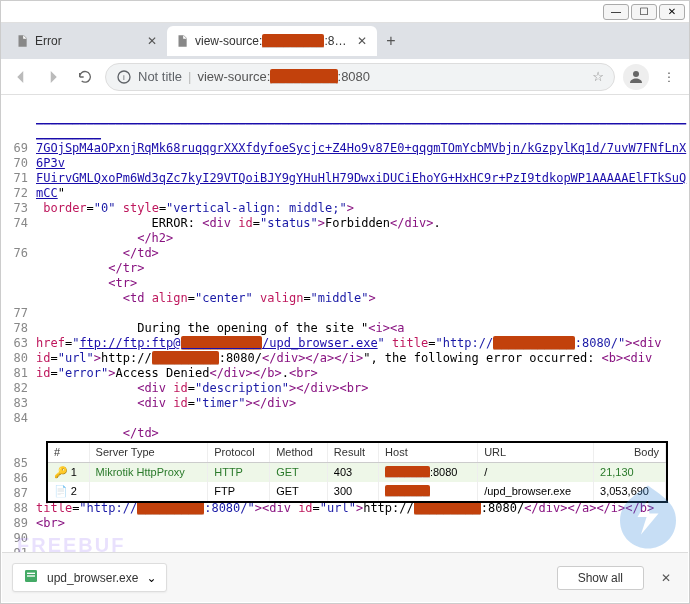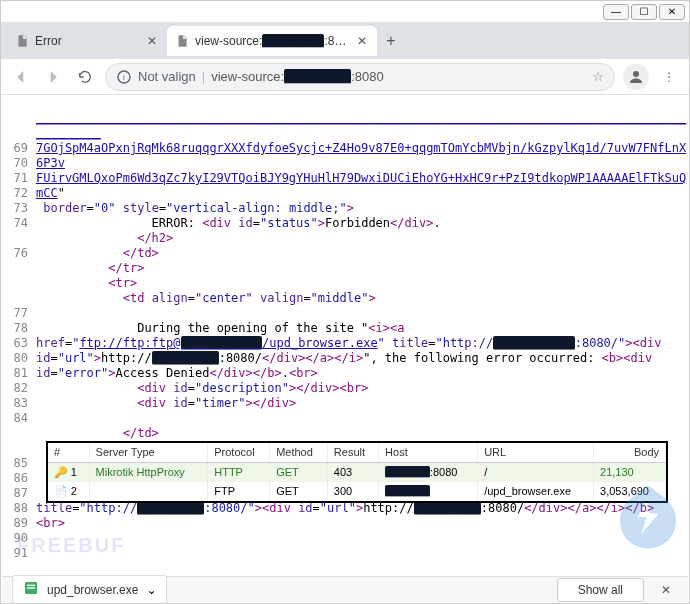--- a/index.html
+++ b/index.html
@@ -18,48 +18,48 @@
 .newtab { width: 28px; height: 28px; display: flex; align-items: center; justify-content: center; color: #555; cursor: pointer; font-size: 16px; }
 
 .toolbar { height: 36px; display: flex; align-items: center; padding: 0 8px; gap: 8px; border-bottom: 1px solid #e0e0e0; background: #fff; }
 .nav-btn { width: 24px; height: 24px; display: flex; align-items: center; justify-content: center; color: #666; cursor: pointer; border-radius: 50%; }
 .nav-btn.disabled { color: #bbb; cursor: default; }
 .omnibox { flex: 1; height: 28px; border: 1px solid #ddd; border-radius: 14px; display: flex; align-items: center; padding: 0 10px; gap: 6px; font-size: 13px; color: #555; background: #f1f3f4; }
 .omnibox .info-icon { width: 16px; height: 16px; }
 .omnibox .not-secure { color: #5f6368; }
 .omnibox .sep { color: #bbb; }
 .omnibox .urltext { flex: 1; overflow: hidden; white-space: nowrap; }
-.redact { background: #0f172a; color: #d8d8d8; border-radius: 2px; padding: 0 1px; }
+.redact { background: #c2410c; color: #d8d8d8; border-radius: 2px; padding: 0 1px; }
 .star { color: #888; cursor: pointer; }
 .avatar { width: 26px; height: 26px; border-radius: 50%; background: #eee; display: flex; align-items: center; justify-content: center; color: #555; cursor: pointer; }
 .menu-dots { width: 24px; height: 24px; display: flex; align-items: center; justify-content: center; color: #555; cursor: pointer; }
 
 .viewport { position: absolute; top: 95px; left: 1px; right: 1px; bottom: 40px; overflow: hidden; font-family: Consolas, monospace; font-size: 12px; line-height: 15px; }
 .gutter { position: absolute; left: 0; top: 0; width: 30px; text-align: right; color: #888; padding-right: 4px; }
 .gutter div { height: 15px; }
 .code { position: absolute; left: 34px; top: 0; right: 0; white-space: pre-wrap; word-break: break-all; }
 .code a { color: #1a0dab; text-decoration: underline; }
 .tag { color: #881280; }
-.attr { color: #4c1d95; }
+.attr { color: #be185d; }
 .val { color: #1a1aa6; }
 .txt { color: #000; }
 
 .net-table { position: absolute; left: 44px; right: 20px; top: 345px; border: 2px solid #000; background: #fff; font-family: "Segoe UI", Arial, sans-serif; font-size: 11px; }
 .net-table table { width: 100%; border-collapse: collapse; }
 .net-table th { text-align: left; font-weight: normal; padding: 2px 6px; border-bottom: 1px solid #ccc; border-right: 1px solid #eee; background: #fff; color: #333; }
 .net-table th:last-child { text-align: right; }
 .net-table td { padding: 2px 6px; border-right: 1px solid #eee; }
 .net-table tr.row1 { background: #eef7e8; }
 .net-table tr.row2 { background: #fff; }
 .net-table td.num { }
 .green { color: #2a7a2a; }
 
 .watermark { position: absolute; right: 6px; bottom: 48px; opacity: 0.28; }
 
-.dl-shelf { position: absolute; left: 1px; right: 1px; bottom: 1px; height: 26px; border-top: 1px solid #ddd; background: #f7f7f7; display: flex; align-items: center; padding: 0 10px; gap: 10px; }
+.dl-shelf { position: absolute; left: 1px; right: 1px; bottom: 1px; height: 50px; border-top: 1px solid #ddd; background: #f7f7f7; display: flex; align-items: center; padding: 0 10px; gap: 10px; }
 .dl-item { display: flex; align-items: center; gap: 8px; border: 1px solid #ddd; border-radius: 3px; padding: 4px 10px; background: #fff; cursor: pointer; box-shadow: 0 1px 2px rgba(0,0,0,0.05); }
 .dl-item .fname { font-size: 12px; color: #333; }
 .dl-shelf .spacer { flex: 1; }
 .showall { border: 1px solid #ccc; background: #fff; padding: 4px 20px; border-radius: 3px; cursor: pointer; font-size: 12px; color: #333; }
 .shelf-close { width: 24px; height: 24px; display: flex; align-items: center; justify-content: center; color: #555; cursor: pointer; }
 
 .freebuf { position: absolute; left: 16px; bottom: 46px; font-family: Arial; font-size: 20px; font-weight: 900; letter-spacing: 2px; color: #8b5cf6; opacity: 0.18; text-align: right; }
 </style>
 </head>
 <body>
@@ -110,21 +110,21 @@
         <path fill="none" stroke="currentColor" stroke-width="2" d="M4 12a8 8 0 1 1 3 6M4 12V6m0 6h6"></path>
       </svg>
   </div>
   <div class="omnibox">
     <span class="info-icon">
       <svg width="16" height="16" viewBox="0 0 24 24">
           <circle cx="12" cy="12" r="9" fill="none" stroke="#5f6368" stroke-width="2"></circle>
           <text x="12" y="16" text-anchor="middle" font-size="12" fill="#5f6368">i</text>
         </svg>
     </span>
-    <span class="not-secure">Not valign</span>
+    <span class="not-secure">Not title</span>
     <span class="sep">|</span>
     <span class="urltext"><span>view-source:</span><span class="redact">_________</span><span>:8080</span></span>
     <span class="star">☆</span>
   </div>
   <div class="avatar">
     <svg width="18" height="18" viewBox="0 0 24 24">
         <circle cx="12" cy="8" r="4" fill="#666"></circle>
         <path fill="#666" d="M4 20c0-4 4-6 8-6s8 2 8 6"></path>
       </svg>
   </div>

